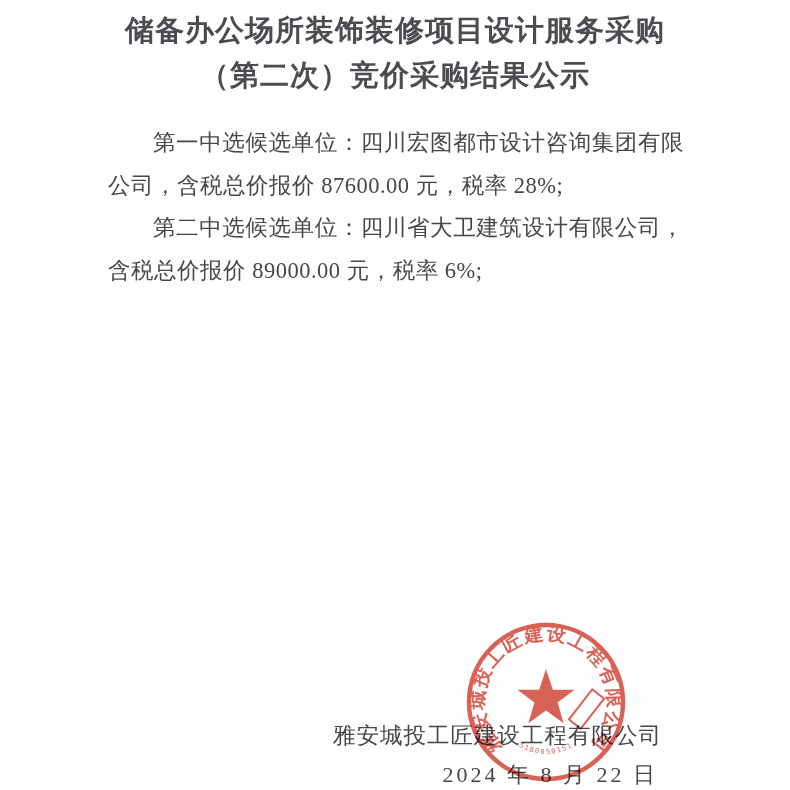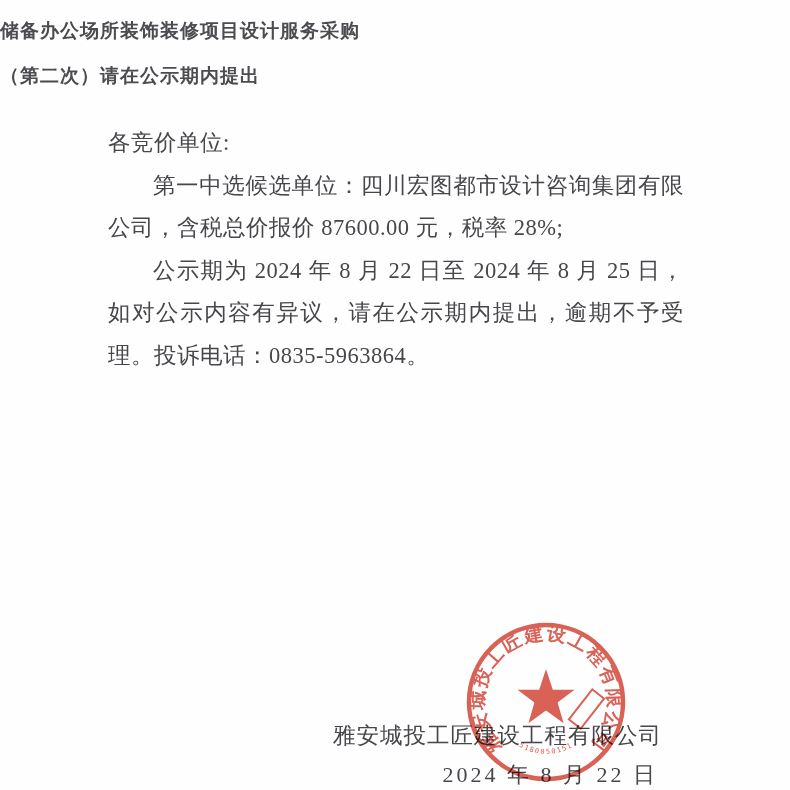--- a/index.html
+++ b/index.html
@@ -1,23 +1,23 @@
 <!DOCTYPE html>
 <html><head>
 <meta charset="utf-8">
 <style>
   html,body { margin:0; padding:0; background:#ffffff; }
   .page {
     position:relative; width:790px; height:790px; background:#fefefe; overflow:hidden;
     font-family:"Liberation Serif","DejaVu Serif",serif;
   }
   .title {
-    position:absolute; top:8px; left:0; width:100%; 
+    position:absolute; top:8px; left:0; width:100%; text-align:center;
     font-family:"Liberation Sans","DejaVu Sans",sans-serif; font-weight:700;
-    font-size:19px; line-height:45px; color:#4b4b50; letter-spacing:1px;
+    font-size:29px; line-height:45px; color:#4b4b50; letter-spacing:1px;
   }
   .body-text {
     position:absolute; left:108px; top:122px; width:576px;
     font-size:22.5px; line-height:42.6px; color:#46464b;
     text-align:justify; letter-spacing:0.5px;
   }
   .body-text p { margin:0; text-indent:2em; }
   .body-text p.no-indent { text-indent:0; }
   .signature {
     position:absolute; right:128px; top:720px;
@@ -37,27 +37,26 @@
   .stamp .serial-text { font-family:"DejaVu Sans Mono","Liberation Mono",monospace;
     font-size:7px; letter-spacing:1.5px; fill:#d8564a; }
 </style>
 </head>
 <body>
 
 <div class="page">
 
   <div class="title">
     <div>储备办公场所装饰装修项目设计服务采购</div>
-    <div>（第二次）请在公示期内提出</div>
+    <div>（第二次）竞价采购结果公示</div>
   </div>
 
   <div class="body-text">
-    <p class="no-indent">各竞价单位:</p>
     <p>第一中选候选单位：四川宏图都市设计咨询集团有限公司，含税总价报价 87600.00 元，税率 28%;</p>
-    <p>公示期为 2024 年 8 月 22 日至 2024 年 8 月 25 日，如对公示内容有异议，请在公示期内提出，逾期不予受理。投诉电话：0835-5963864。</p>
+    <p>第二中选候选单位：四川省大卫建筑设计有限公司，含税总价报价 89000.00 元，税率 6%;</p>
   </div>
 
   <div class="signature">雅安城投工匠建设工程有限公司</div>
   <div class="sig-date">2024 年 8 月 22 日</div>
 
   <div class="stamp">
     <svg viewBox="0 0 172 172" xmlns="http://www.w3.org/2000/svg">
 
       <circle cx="86" cy="86" r="77" fill="none" stroke="#d8564a" stroke-width="4.5"></circle>
 

